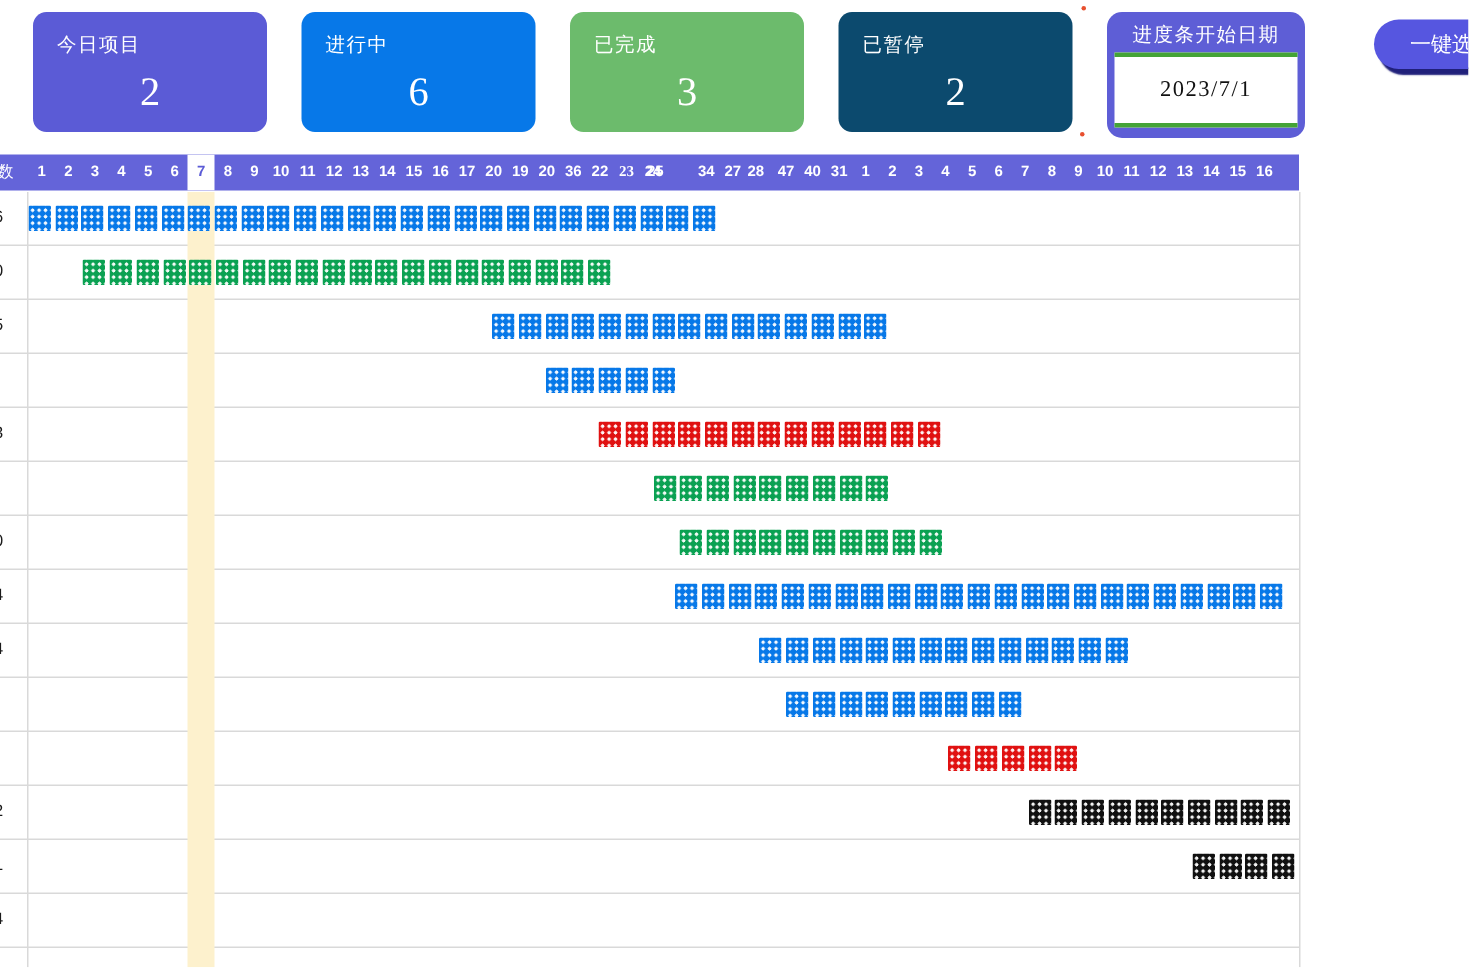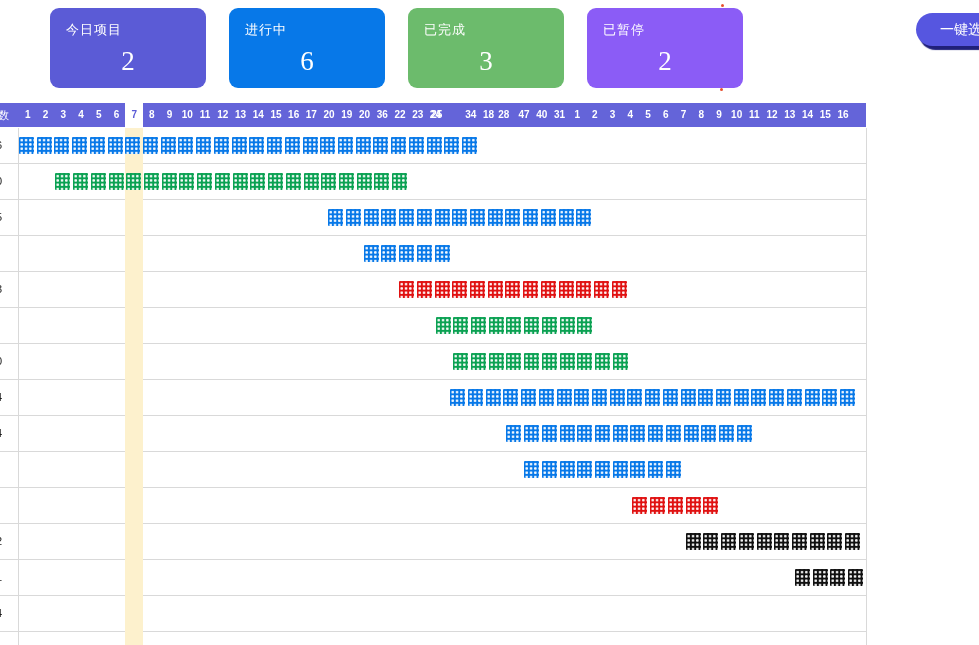--- a/index.html
+++ b/index.html
@@ -2,21 +2,21 @@
 <html><head>
 <meta charset="utf-8">
 <style>
   html,body{margin:0;padding:0;background:#fff;}
   #stage{
     position:relative;width:979px;height:645px;overflow:hidden;background:#fff;
     font-family:"Liberation Sans",sans-serif;
   }
   
   .card{
-    position:absolute;top:8px;width:156px;height:80px;border-radius:9px;color:#fff;margin-left:28px;
+    position:absolute;top:8px;width:156px;height:80px;border-radius:9px;color:#fff;
   }
   .card .card-label{position:absolute;left:16px;top:13px;font-size:13px;letter-spacing:1px;}
   .card .card-value{
     position:absolute;left:0;right:0;top:38px;text-align:center;
     font-family:"Liberation Serif",serif;font-size:27px;
   }
   
   #date-picker{
     position:absolute;left:738px;top:8px;width:132px;height:84px;border-radius:10px;
     overflow:hidden;
@@ -79,28 +79,34 @@
     <div class="card-value">2</div>
   </div>
   <div class="card" style="left: 201px; background: rgb(7, 120, 232);">
     <div class="card-label">进行中</div>
     <div class="card-value">6</div>
   </div>
   <div class="card" style="left: 380px; background: rgb(108, 187, 108);">
     <div class="card-label">已完成</div>
     <div class="card-value">3</div>
   </div>
-  <div class="card" style="left: 559px; background: #8b5cf6;">
+  <div class="card" style="left: 559px; background: #0c4a6e;">
     <div class="card-label">已暂停</div>
     <div class="card-value">2</div>
   </div>
 
   <div class="speck" style="left:721px;top:4px"></div>
   <div class="speck" style="left:720px;top:88px"></div>
 
+  <div id="date-picker" style="background: rgb(94, 94, 214);">
+    <div class="dp-title">进度条开始日期</div>
+    <div class="dp-inner">
+      <span class="dp-value">2023/7/1</span>
+    </div>
+  </div>
 
   <div id="quick-button" style="background: rgb(86, 86, 224);">一键选</div>
 
   <div id="gantt-header" style="background: rgb(100, 100, 217);">
     <span id="corner-label">天数</span>
   <div class="day-cell" style="left: 19px; width: 17.72px;">1</div>
       <div class="day-cell" style="left: 36.72px; width: 17.72px;">2</div>
       <div class="day-cell" style="left: 54.44px; width: 17.72px;">3</div>
       <div class="day-cell" style="left: 72.16px; width: 17.72px;">4</div>
       <div class="day-cell" style="left: 89.88px; width: 17.72px;">5</div>
@@ -114,25 +120,25 @@
       <div class="day-cell" style="left: 231.64px; width: 17.72px;">13</div>
       <div class="day-cell" style="left: 249.36px; width: 17.72px;">14</div>
       <div class="day-cell" style="left: 267.08px; width: 17.72px;">15</div>
       <div class="day-cell" style="left: 284.8px; width: 17.72px;">16</div>
       <div class="day-cell" style="left: 302.52px; width: 17.72px;">17</div>
       <div class="day-cell" style="left: 320.24px; width: 17.72px;">20</div>
       <div class="day-cell" style="left: 337.96px; width: 17.72px;">19</div>
       <div class="day-cell" style="left: 355.68px; width: 17.72px;">20</div>
       <div class="day-cell" style="left: 373.4px; width: 17.72px;">36</div>
       <div class="day-cell" style="left: 391.12px; width: 17.72px;">22</div>
-      <div class="day-cell" style="left: 408.84px; width: 17.72px;">23</div>
+      <div class="day-cell" style="left: 408.84px; width: 17.72px; font-family: Liberation Serif, serif;">23</div>
       <div class="day-cell" style="left: 426.56px; width: 17.72px;">24</div>
       <div class="day-cell" style="left: 428px; width: 17.72px;">25</div>
       <div class="day-cell" style="left: 462px; width: 17.72px;">34</div>
-      <div class="day-cell" style="left: 479.72px; width: 17.72px;">18</div>
+      <div class="day-cell" style="left: 479.72px; width: 17.72px;">27</div>
       <div class="day-cell" style="left: 495px; width: 17.72px;">28</div>
       <div class="day-cell" style="left: 515.16px; width: 17.72px;">47</div>
       <div class="day-cell" style="left: 532.88px; width: 17.72px;">40</div>
       <div class="day-cell" style="left: 550.6px; width: 17.72px;">31</div>
       <div class="day-cell" style="left: 568.32px; width: 17.72px;">1</div>
       <div class="day-cell" style="left: 586.04px; width: 17.72px;">2</div>
       <div class="day-cell" style="left: 603.76px; width: 17.72px;">3</div>
       <div class="day-cell" style="left: 621.48px; width: 17.72px;">4</div>
       <div class="day-cell" style="left: 639.2px; width: 17.72px;">5</div>
       <div class="day-cell" style="left: 656.92px; width: 17.72px;">6</div>

